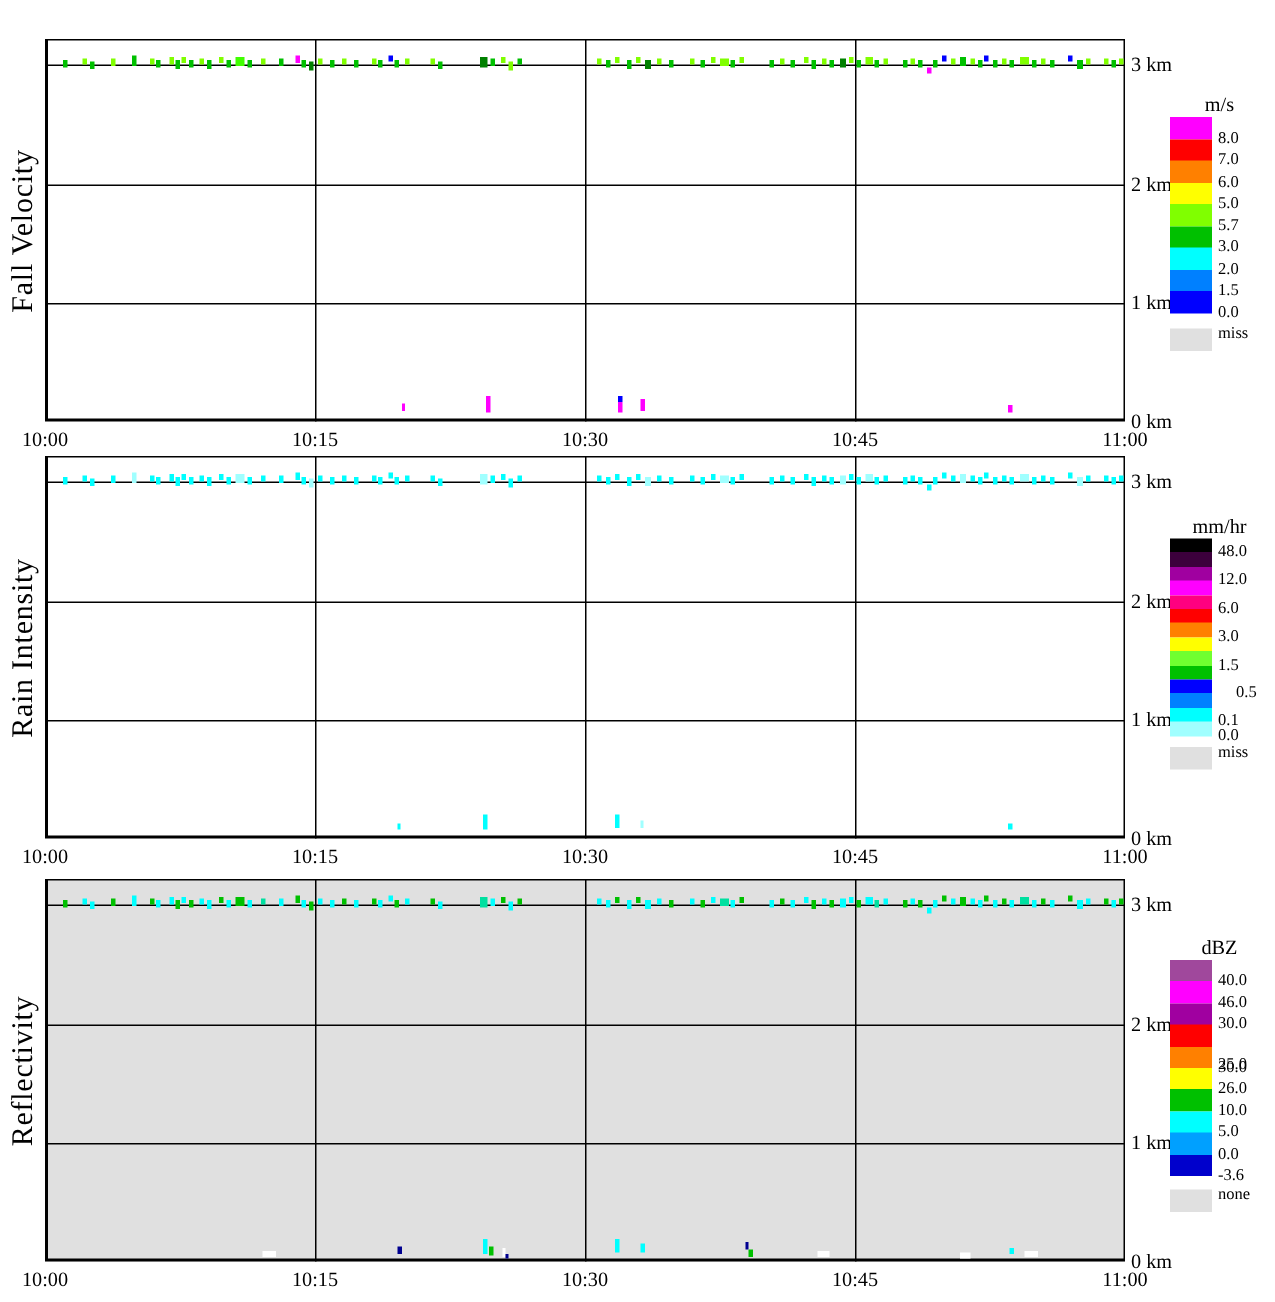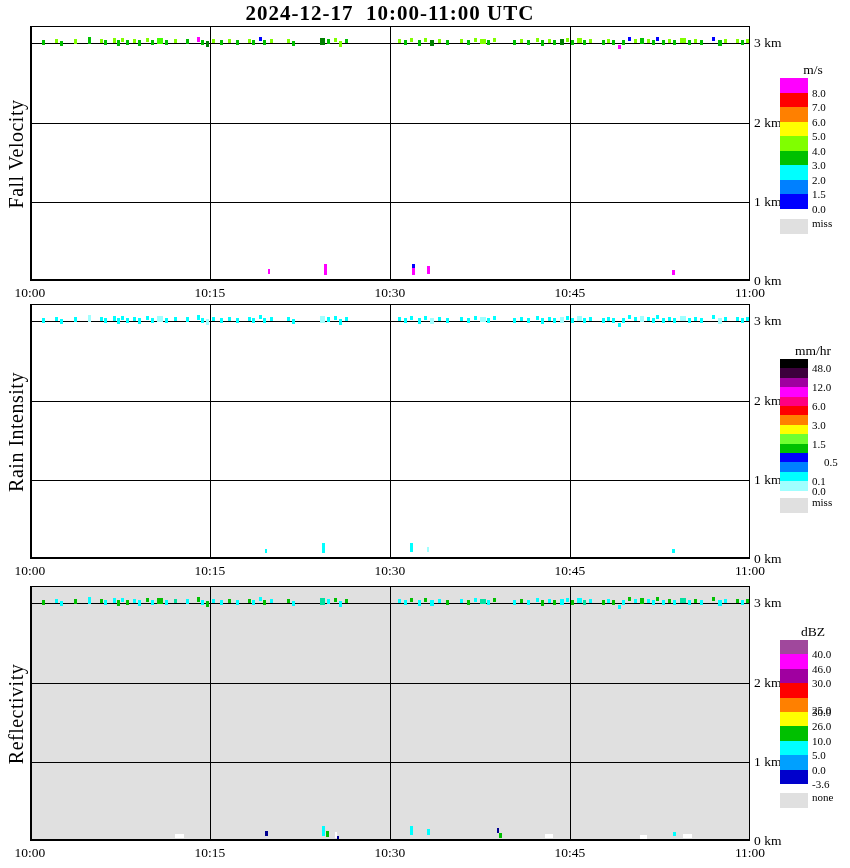--- a/index.html
+++ b/index.html
@@ -16,21 +16,20 @@
   .xtick{position:absolute;font-size:13.5px;transform:translateX(-50%);white-space:nowrap;}
   .hlab{position:absolute;font-size:13.5px;white-space:nowrap;}
   .seg{position:absolute;}
   .cblab{position:absolute;font-size:11px;line-height:1;transform:translateY(-50%);white-space:nowrap;}
   .echo{position:absolute;}
 </style>
 </head>
 <body>
 
 <div class="canvas">
-  <div class="title">2024-12-17  10:00-11:00 UTC</div>
 
   <section class="panel">
     <div class="ylabel" style="left: 16px; top: 153.5px; transform: translate(-50%, -50%) rotate(-90deg);">Fall Velocity</div>
     <div class="cbunit" style="left: 781px; top: 62px;">m/s</div>
   <div class="plot" style="position: absolute; left: 30px; top: 26px; width: 720px; height: 255px; background: rgb(255, 255, 255);"></div>
       <div class="gl" style="left: 30px; top: 43px; width: 720px; height: 1px;"></div>
       <div class="gl" style="left: 30px; top: 123px; width: 720px; height: 1px;"></div>
       <div class="gl" style="left: 30px; top: 202px; width: 720px; height: 1px;"></div>
       <div class="gl" style="left: 210px; top: 26px; width: 1px; height: 255px;"></div>
       <div class="gl" style="left: 390px; top: 26px; width: 1px; height: 255px;"></div>
@@ -141,21 +140,21 @@
       <div class="echo" style="left: 672px; top: 270px; width: 3px; height: 5px; background: rgb(255, 0, 255);"></div>
       <div class="seg" style="left: 780px; top: 78px; width: 28px; height: 15px; background: rgb(255, 0, 255);"></div>
       <div class="cblab" style="left: 812px; top: 92.5px;">8.0</div>
       <div class="seg" style="left: 780px; top: 92.5px; width: 28px; height: 15px; background: rgb(255, 0, 0);"></div>
       <div class="cblab" style="left: 812px; top: 107px;">7.0</div>
       <div class="seg" style="left: 780px; top: 107px; width: 28px; height: 15px; background: rgb(255, 128, 0);"></div>
       <div class="cblab" style="left: 812px; top: 121.5px;">6.0</div>
       <div class="seg" style="left: 780px; top: 121.5px; width: 28px; height: 15px; background: rgb(255, 255, 0);"></div>
       <div class="cblab" style="left: 812px; top: 136px;">5.0</div>
       <div class="seg" style="left: 780px; top: 136px; width: 28px; height: 15px; background: rgb(128, 255, 0);"></div>
-      <div class="cblab" style="left: 812px; top: 150.5px;">4.0</div>
+      <div class="cblab" style="left: 812px; top: 150.5px;">5.7</div>
       <div class="seg" style="left: 780px; top: 150.5px; width: 28px; height: 15px; background: rgb(0, 192, 0);"></div>
       <div class="cblab" style="left: 812px; top: 165px;">3.0</div>
       <div class="seg" style="left: 780px; top: 165px; width: 28px; height: 15px; background: rgb(0, 255, 255);"></div>
       <div class="cblab" style="left: 812px; top: 179.5px;">2.0</div>
       <div class="seg" style="left: 780px; top: 179.5px; width: 28px; height: 15px; background: rgb(0, 128, 255);"></div>
       <div class="cblab" style="left: 812px; top: 194px;">1.5</div>
       <div class="seg" style="left: 780px; top: 194px; width: 28px; height: 15px; background: rgb(0, 0, 255);"></div>
       <div class="cblab" style="left: 812px; top: 208.5px;">0.0</div>
       <div class="seg" style="left: 780px; top: 218.5px; width: 28px; height: 15px; background: rgb(224, 224, 224);"></div>
       <div class="cblab" style="left: 812px; top: 222.5px;">miss</div>

